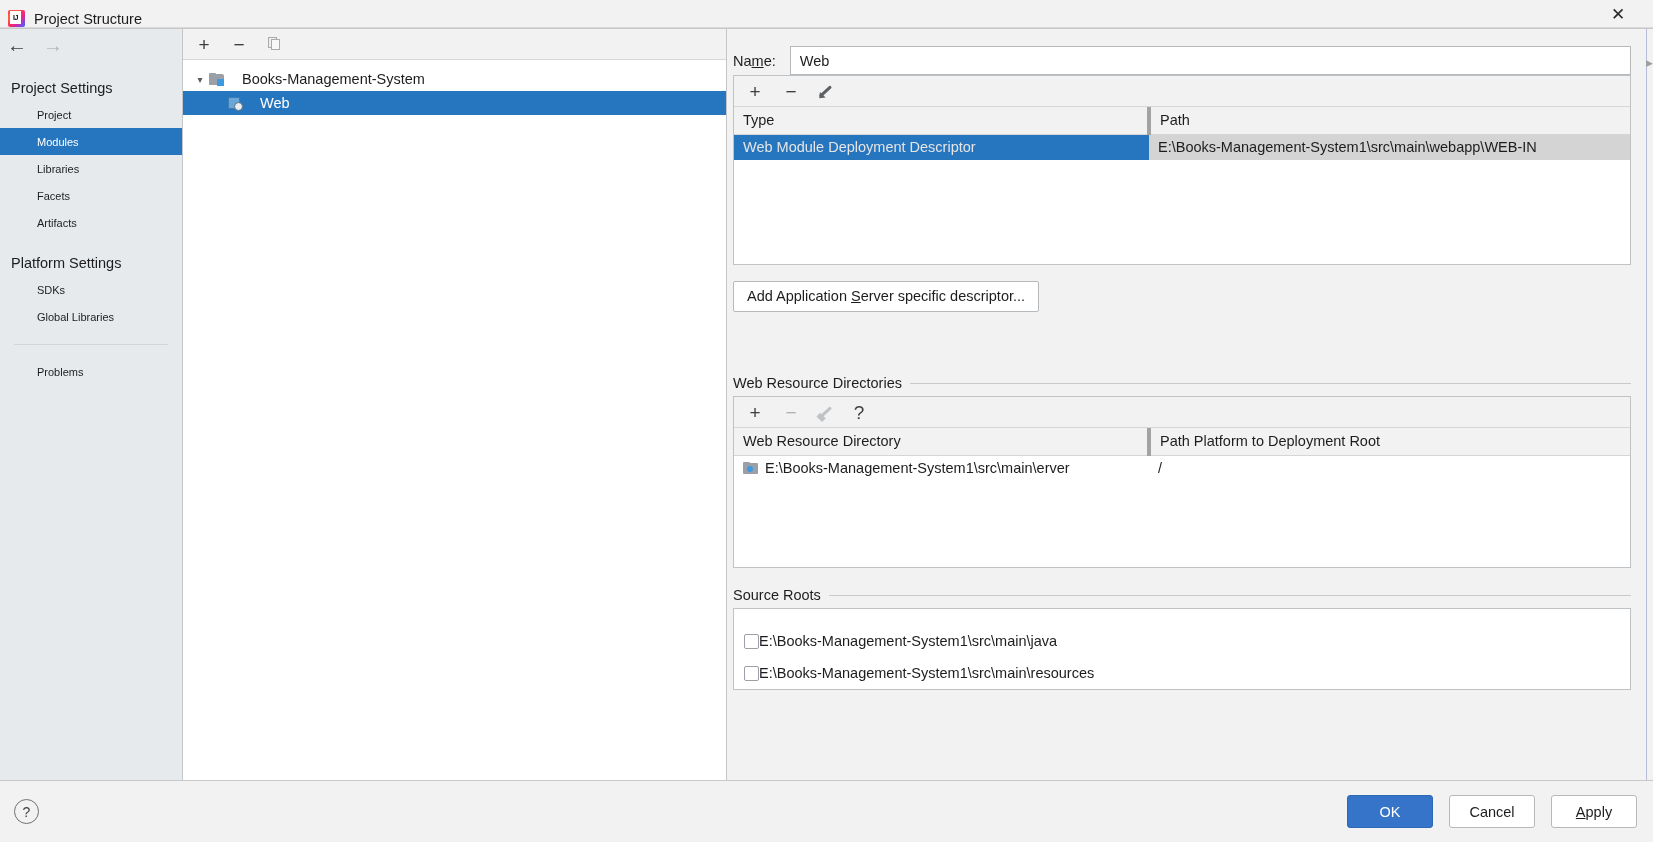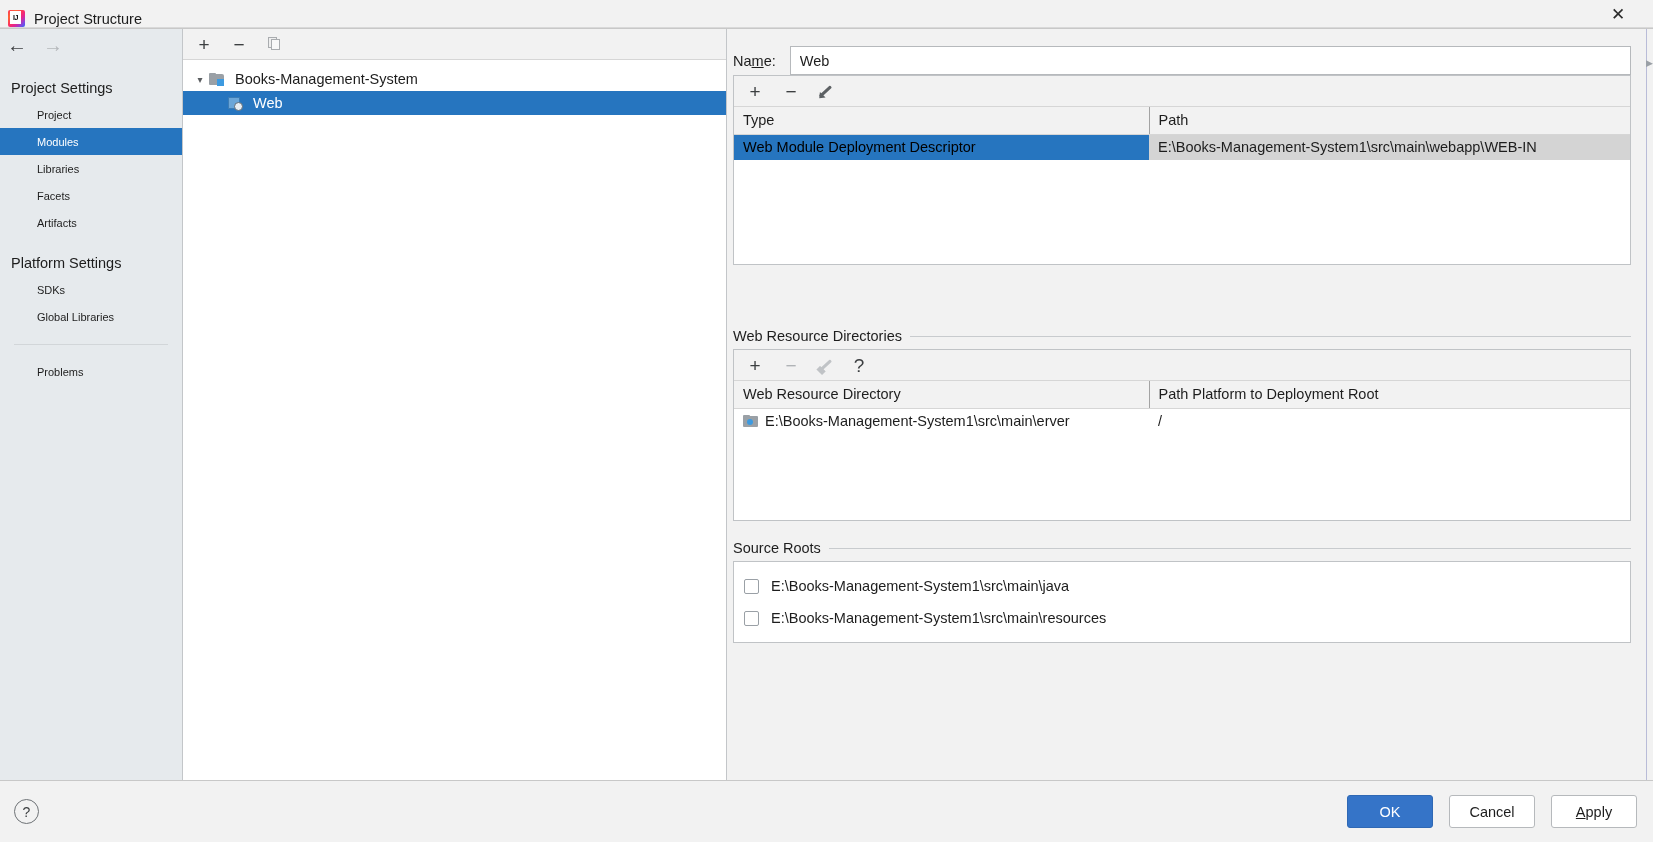--- a/index.html
+++ b/index.html
@@ -174,21 +174,21 @@
     display: flex;
     align-items: center;
     font-size: 14.5px;
     cursor: pointer;
     padding-left: 8px;
   }
   .tree-node.selected { background: #2675bf; color: #fff; }
   .tw { width: 18px; display: flex; align-items: center; justify-content: center;
         font-size: 10px; color: #5a5d60; }
   .node-indent { width: 18px; flex: 0 0 18px; }
-  .node-label { margin-left: 11px; }
+  .node-label { margin-left: 18px; }
 
   .icon-module {
     width: 15px; height: 13px; position: relative; flex: 0 0 15px;
   }
   .icon-module .folder {
     position: absolute; left: 0; top: 1px;
     width: 15px; height: 11px;
     background: #9aa0a6;
     border-radius: 1px 2px 1px 1px;
   }
@@ -311,28 +311,28 @@
     font-weight: normal;
     font-size: 14.5px;
     text-align: left;
     padding: 5px 0 6px 9px;
     background: #f2f2f2;
     border-bottom: 1px solid #d6d6d6;
     color: #1d1d1d;
     white-space: nowrap;
     overflow: hidden;
   }
-  table.grid th + th { border-left: 1px solid #a3a3a3; }
+  table.grid th + th { border-left: 4px solid #a3a3a3; }
   table.grid td {
     font-size: 14.5px;
     padding: 4px 0 5px 9px;
     white-space: nowrap;
     overflow: hidden;
   }
-  tr.row-selected td.c-type { background: #2675bf; color: #000000; }
+  tr.row-selected td.c-type { background: #2675bf; color: #e5e5e5; }
   tr.row-selected td.c-path { background: #d4d4d4; color: #1d1d1d; }
 
   .ddesc-body { height: 104px; background:#fff; }
   .wrd-body   { height: 86px;  background:#fff; }
 
   .dd-btn-row { padding: 16px 0 0 0; }
   .btn {
     font-family: "Liberation Sans", sans-serif;
     font-size: 14.5px;
     background: #ffffff;
@@ -346,24 +346,23 @@
 
   .sr-panel {
     border: 1px solid #c0c3c6;
     background: #ffffff;
     height: 82px;
     padding: 8px 0 0 0;
     overflow: hidden;
   }
   .sr-row {
     display: flex;
-    align-items: center;
+    align-items: flex-end;
     height: 32px;
     padding-left: 10px;
-    gap: 12px;
     cursor: pointer;
   }
   .cbx {
     width: 15px; height: 15px;
     border: 1px solid #9aa0a6;
     background: #fff;
     border-radius: 2px;
     flex: 0 0 15px;
   }
   .sr-label { font-size: 14.5px; }
@@ -560,20 +559,23 @@
             <tbody>
               <tr class="row-selected">
                 <td class="c-type">Web Module Deployment Descriptor</td>
                 <td class="c-path">E:\Books-Management-System1\src\main\webapp\WEB-IN</td>
               </tr>
             </tbody>
           </table>
           <div class="ddesc-body"></div>
         </div>
 
+        <div class="dd-btn-row">
+          <button class="btn"><span>Add Application </span><u>S</u><span>erver specific descriptor...</span></button>
+        </div>
       </div>
 
       <div class="section" style="margin-top:44px;">
         <div class="section-head">
           <span class="section-title">Web Resource Directories</span>
           <span class="section-line"></span>
         </div>
 
         <div class="panel">
           <div class="panel-toolbar">

